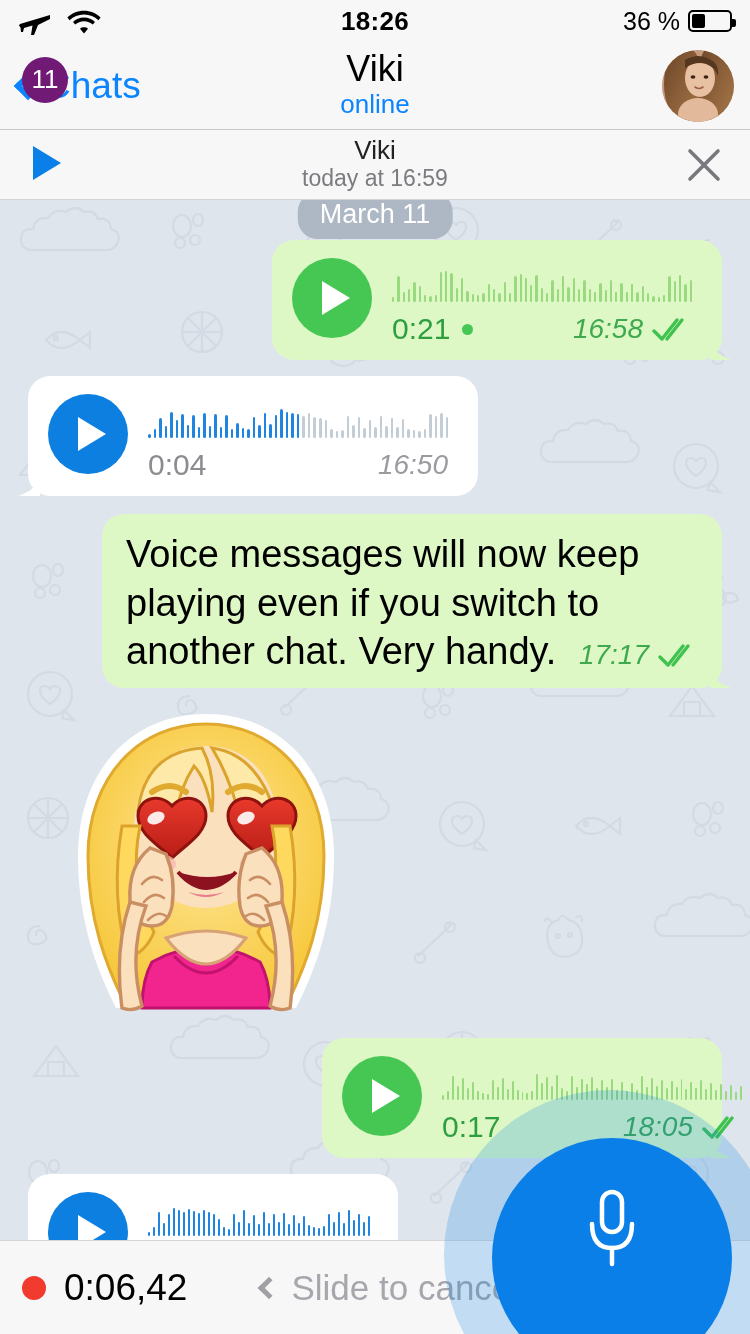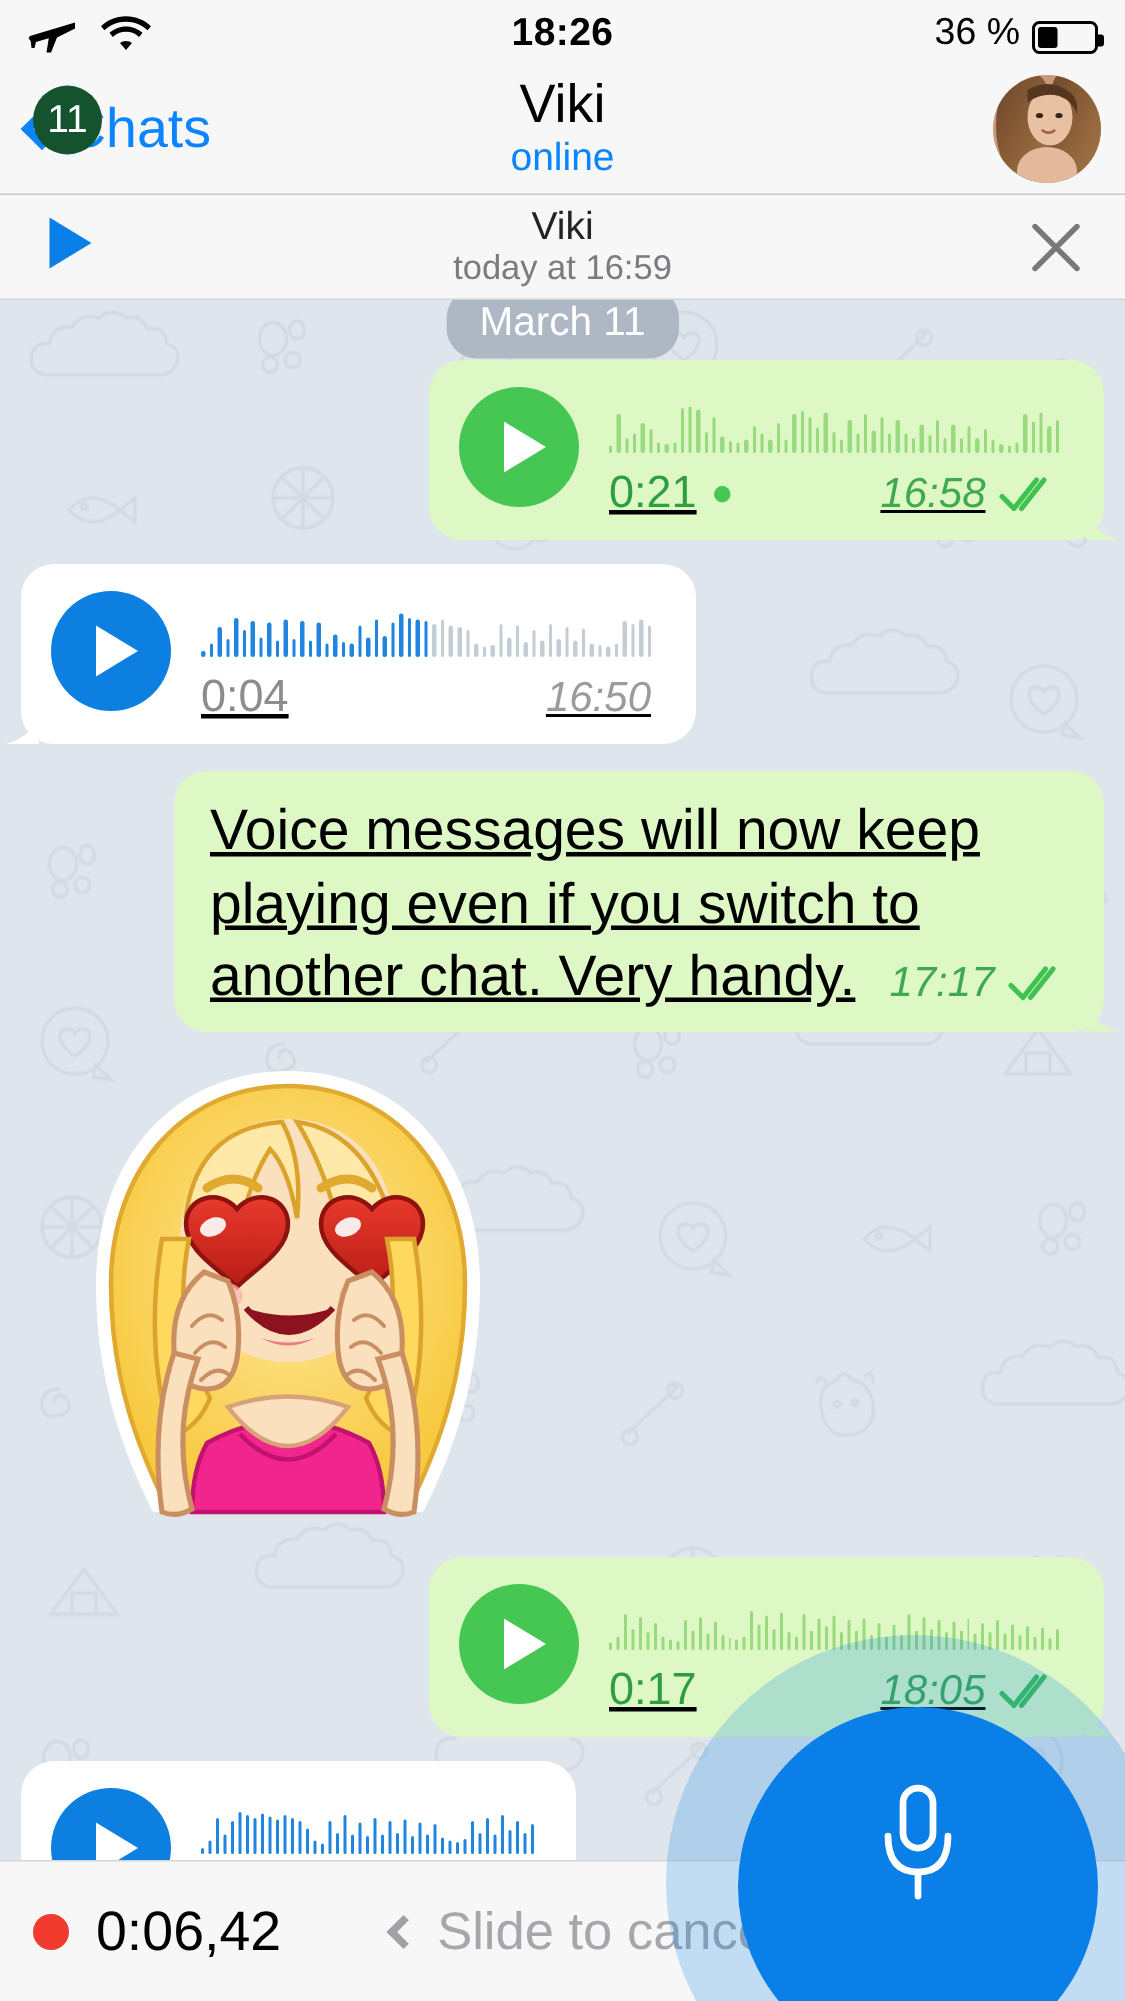--- a/index.html
+++ b/index.html
@@ -13,42 +13,42 @@
 
   
   .status-bar{
     height:42px; background:#f7f7f7;
     display:flex; align-items:center; justify-content:space-between;
     padding:0 18px; position:relative; z-index:40;
   }
   .sb-left{ display:flex; align-items:center; gap:14px; }
   .sb-center{ position:absolute; left:0; right:0; text-align:center;
     font-size:26px; font-weight:bold; color:#000; letter-spacing:.3px; }
-  .sb-right{ display:flex; align-items:flex-end; gap:8px; z-index:2; }
+  .sb-right{ display:flex; align-items:center; gap:8px; z-index:2; }
   .sb-batt-text{ font-size:25px; color:#000; }
   .batt{ width:44px; height:22px; border:2px solid #000; border-radius:5px;
     position:relative; display:flex; align-items:center; padding:2px; }
   .batt::after{ content:""; position:absolute; right:-6px; top:7px;
     width:4px; height:8px; background:#000; border-radius:0 2px 2px 0; }
   .batt-fill{ height:100%; background:#000; border-radius:2px; }
 
   
   .nav-bar{
     height:88px; background:#f7f7f7;
     border-bottom:1px solid #c9c9cd;
     display:flex; align-items:center; position:relative; z-index:35;
   }
   .nav-back{ display:flex; align-items:center; position:relative;
     padding-left:18px; cursor:pointer; }
   .chevron-back{ width:20px; height:20px; border-left:6px solid #0a84ff;
     border-bottom:6px solid #0a84ff; transform:rotate(45deg); margin-right:2px; }
   .nav-back-label{ font-size:37px; color:#0a84ff; margin-left:4px; }
   .badge-unread{
     position:absolute; left:22px; top:-8px;
-    min-width:46px; height:46px; border-radius:23px; background:#14532d;
+    min-width:46px; height:46px; border-radius:23px; background:#701a75;
     color:#fff; font-size:26px; display:flex; align-items:center;
     justify-content:center; z-index:3; padding:0 6px;
   }
   .nav-title-wrap{ position:absolute; left:0; right:0; text-align:center;
     pointer-events:none; }
   .nav-title{ font-size:36px; color:#000; line-height:1.05; }
   .nav-subtitle{ font-size:26px; color:#0a84ff; line-height:1.25; }
   .nav-avatar{
     position:absolute; right:16px; top:8px;
     width:72px; height:72px; border-radius:50%; overflow:hidden;
@@ -74,21 +74,21 @@
     overflow:hidden; background:#dfe5ec;
   }
   .chat-pattern{ position:absolute; inset:0; opacity:.5; }
 
   .date-pill{
     position:absolute; top:-8px; left:50%; transform:translateX(-50%);
     background:#aeb8c4; color:#fff; font-size:27px;
     padding:7px 22px 9px; border-radius:20px; z-index:2;
   }
 
-  .msgs{ position:relative; z-index:3; padding:0 14px;text-decoration:underline; }
+  .msgs{ position:relative; z-index:3; padding:0 28px; }
 
   .row{ display:flex; margin-bottom:6px; }
   .row.out{ justify-content:flex-end; }
   .row.in{ justify-content:flex-start; }
 
   .bubble{ position:relative; border-radius:22px; }
   .bubble.out{ background:#ddf8c5; }
   .bubble.in{ background:#fff; }
   .bubble.out::after{
     content:""; position:absolute; right:-10px; bottom:0;
@@ -599,21 +599,21 @@
           <path d="M86 178 q10-12 20-4 M88 196 q10-12 20-4 M92 214 q10-10 18-4" stroke="#c98f63" stroke-width="2.6" fill="none" stroke-linecap="round"></path>
           <path d="M214 178 q-10-12-20-4 M212 196 q-10-12-20-4 M208 214 q-10-10-18-4" stroke="#c98f63" stroke-width="2.6" fill="none" stroke-linecap="round"></path>
 
           <path d="M74 196 q-16 48-8 106 10 4 20-2 -14-52 4-100z" fill="#fbe0be" stroke="#c98f63" stroke-width="3.4"></path>
           <path d="M226 196 q16 48 8 106-10 4-20-2 14-52-4-100z" fill="#fbe0be" stroke="#c98f63" stroke-width="3.4"></path>
         </svg>
       </div>
     </div>
 
     <div class="row out" style="margin-top:12px;">
-      <div class="bubble out" style="width:450px;">
+      <div class="bubble out" style="width:400px;">
         <div class="voice">
           <div class="play-circle green">
             <span class="play-tri"></span>
           </div>
           <div class="voice-right" style="width:300px;">
             <div class="wave" id="wave4">
                 <i style="height: 5px; background: rgb(154, 218, 127);"></i>
                 <i style="height: 9px; background: rgb(154, 218, 127);"></i>
                 <i style="height: 24px; background: rgb(154, 218, 127);"></i>
                 <i style="height: 14px; background: rgb(154, 218, 127);"></i>

